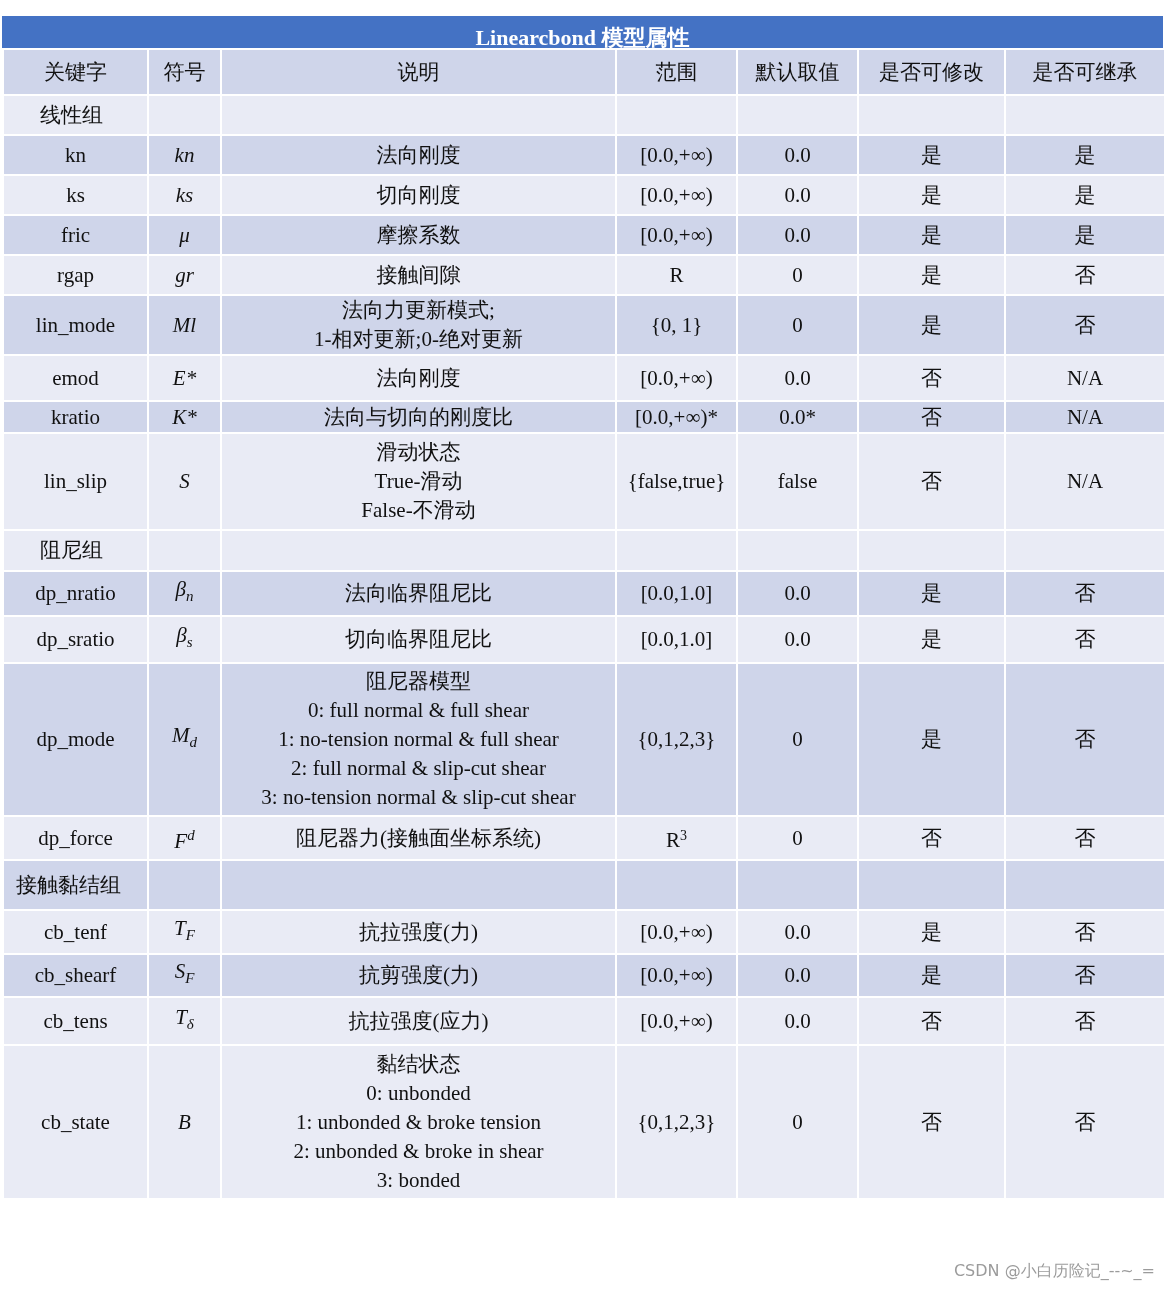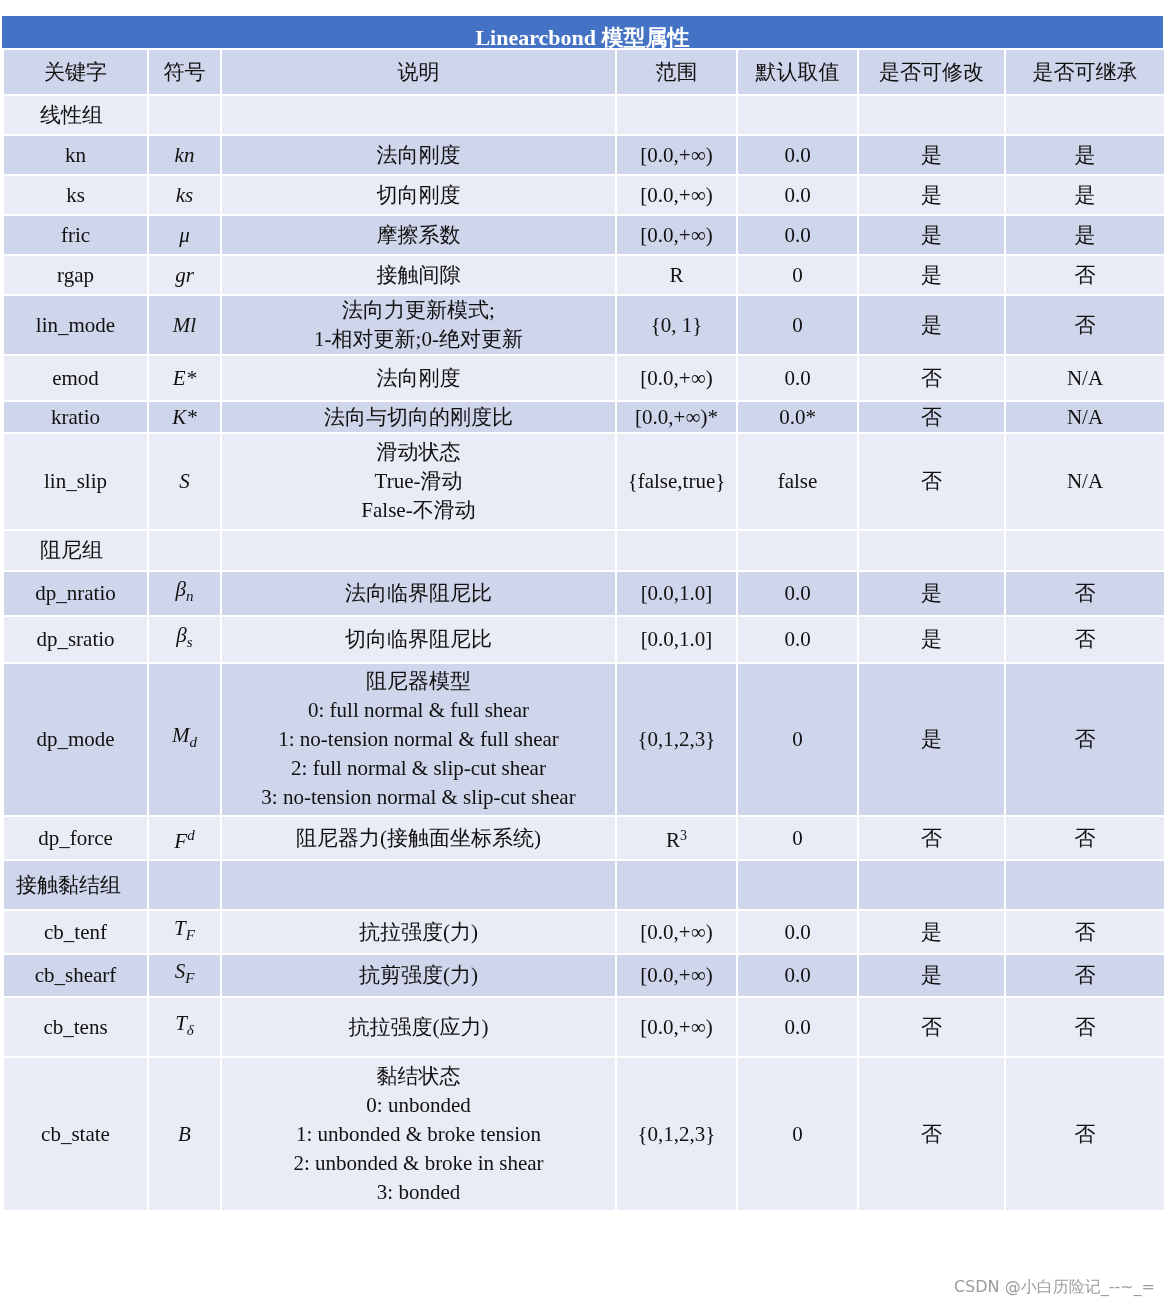--- a/index.html
+++ b/index.html
@@ -21,21 +21,21 @@
   tr.light td { background: #e9ebf5; }
   td.group { text-align: left !important; padding-left: 10px !important; }
   td.group span { padding-left: 26px; text-align: center; }
   tr.group-left td.group span { padding-left: 2px; }
   .sym { font-style: italic; font-family: "Liberation Serif", "DejaVu Serif", serif; }
   .sym sub { font-size: 15px; }
   .sym sup { font-size: 15px; }
   .desc-line { display: block; }
   sup.r3 { font-size: 14px; vertical-align: 7px; }
   .watermark {
-    position: absolute; right: 12px; bottom: 10px; font-family: "DejaVu Sans", sans-serif;
+    position: absolute; right: 12px; bottom: 26px; font-family: "DejaVu Sans", sans-serif;
     font-size: 16px; color: #8a8a8a; opacity: 0.85;
   }
 </style>
 </head>
 <body>
 
 <div class="title-bar">Linearcbond 模型属性</div>
 
 <table class="props">
   <colgroup>
@@ -236,21 +236,21 @@
   <tr class="dark" style="height:43px">
     <td>cb_shearf</td>
     <td class="sym"><span>S</span><sub>F</sub></td>
     <td>抗剪强度(力)</td>
     <td>[0.0,+∞)</td>
     <td>0.0</td>
     <td>是</td>
     <td>否</td>
   </tr>
 
-  <tr class="light" style="height:60px">
+  <tr class="light" style="height:48px">
     <td>cb_tens</td>
     <td class="sym"><span>T</span><sub>δ</sub></td>
     <td>抗拉强度(应力)</td>
     <td>[0.0,+∞)</td>
     <td>0.0</td>
     <td>否</td>
     <td>否</td>
   </tr>
 
 

